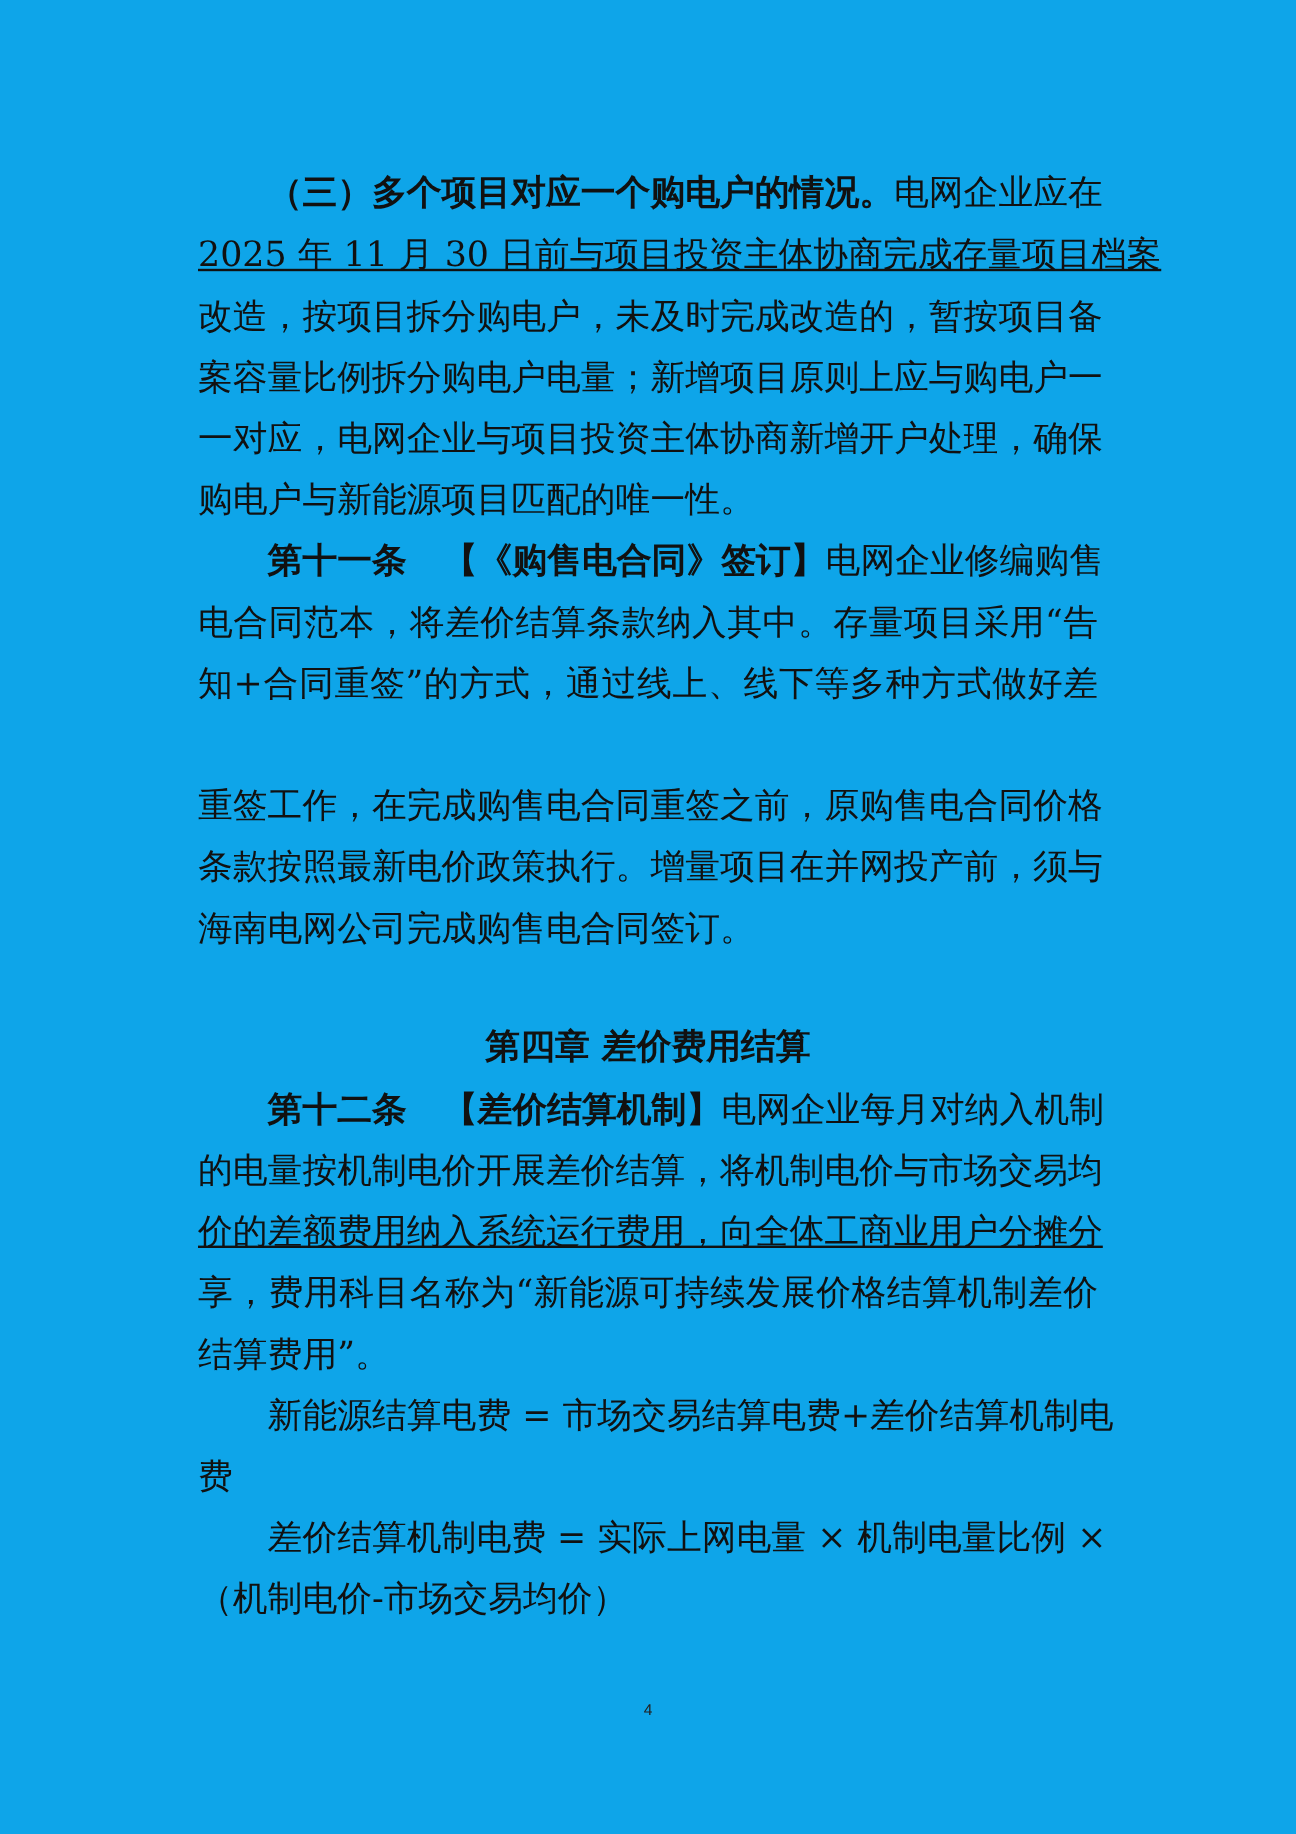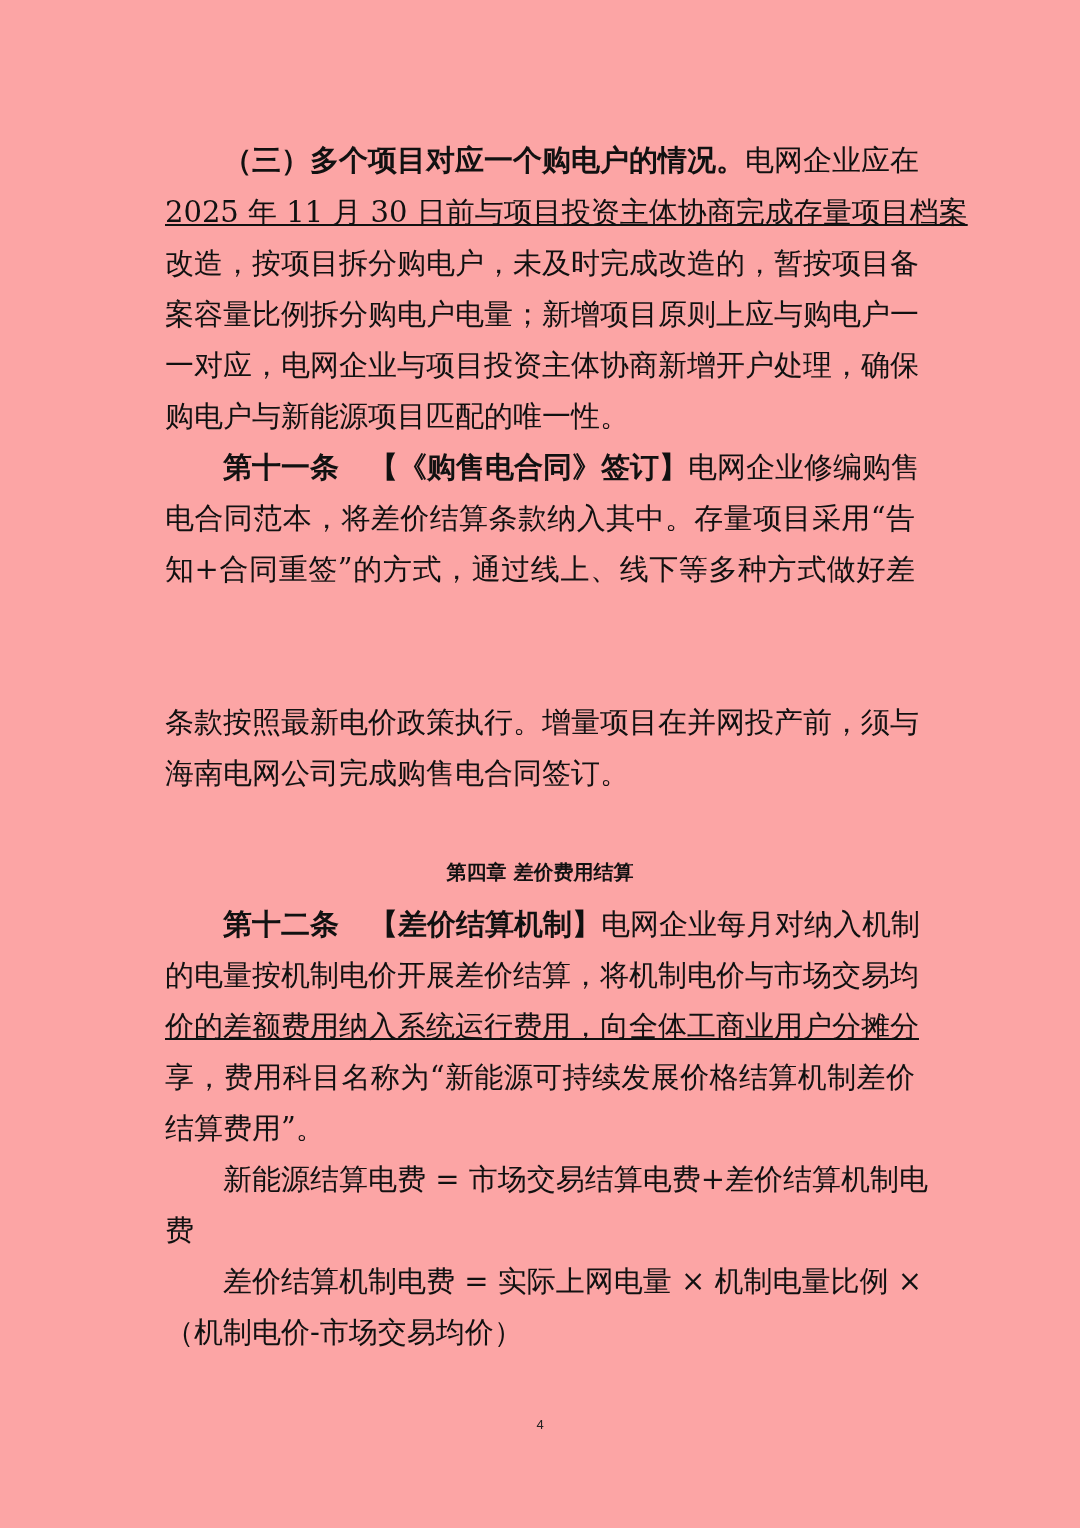--- a/index.html
+++ b/index.html
@@ -13,21 +13,21 @@
       position: relative;
       overflow: hidden;
       font-family: "DejaVu Serif", "Liberation Serif", serif;
       color: #111111;
     }
     .page {
       position: absolute;
       left: 0; top: 0;
       width: 1080px;
       height: 1528px;
-      background: #fca5a5;
+      background: #0ea5e9;
     }
     .line {
       position: absolute;
       left: 165px;
       width: 750px;
       height: 52px;
       font-size: 29px;
       line-height: 52px;
       white-space: nowrap;
       text-align: justify;
@@ -44,21 +44,21 @@
     .bold {
       font-weight: bold;
     }
     .heading {
       position: absolute;
       left: 0;
       width: 1080px;
       text-align: center;
       font-family: "DejaVu Sans", "Liberation Sans", sans-serif;
       font-weight: bold;
-      font-size: 20px;
+      font-size: 29px;
       line-height: 52px;
       height: 52px;
     }
     .page-number {
       position: absolute;
       left: 0;
       width: 1080px;
       top: 1417px;
       text-align: center;
       font-family: "Liberation Sans", sans-serif;
@@ -79,20 +79,21 @@
   <div class="line" style="top:237px;">改造，按项目拆分购电户，未及时完成改造的，暂按项目备</div>
   <div class="line" style="top:288px;">案容量比例拆分购电户电量；新增项目原则上应与购电户一</div>
   <div class="line last" style="top:390px;">购电户与新能源项目匹配的唯一性。</div>
   <div class="line" style="top:339px;">一对应，电网企业与项目投资主体协商新增开户处理，确保</div>
 
   <div class="line indent" style="top:441px;">
     <span class="bold">第十一条</span><span class="gap"></span><span class="bold">【《购售电合同》签订】</span><span>电网企业修编购售</span>
   </div>
   <div class="line" style="top:492px;">电合同范本，将差价结算条款纳入其中。存量项目采用“告</div>
   <div class="line" style="top:543px;">知+合同重签”的方式，通过线上、线下等多种方式做好差</div>
+  <div class="line" style="top:645px;">重签工作，在完成购售电合同重签之前，原购售电合同价格</div>
   <div class="line" style="top:696px;">条款按照最新电价政策执行。增量项目在并网投产前，须与</div>
   <div class="line last" style="top:747px;">海南电网公司完成购售电合同签订。</div>
 
   <div class="heading" style="top:846px;">第四章  差价费用结算</div>
 
   <div class="line indent" style="top:898px;">
     <span class="bold">第十二条</span><span class="gap"></span><span class="bold">【差价结算机制】</span><span>电网企业每月对纳入机制</span>
   </div>
   <div class="line" style="top:949px;">的电量按机制电价开展差价结算，将机制电价与市场交易均</div>
   <div class="line" style="top:1000px;text-decoration:underline;">价的差额费用纳入系统运行费用，向全体工商业用户分摊分</div>

